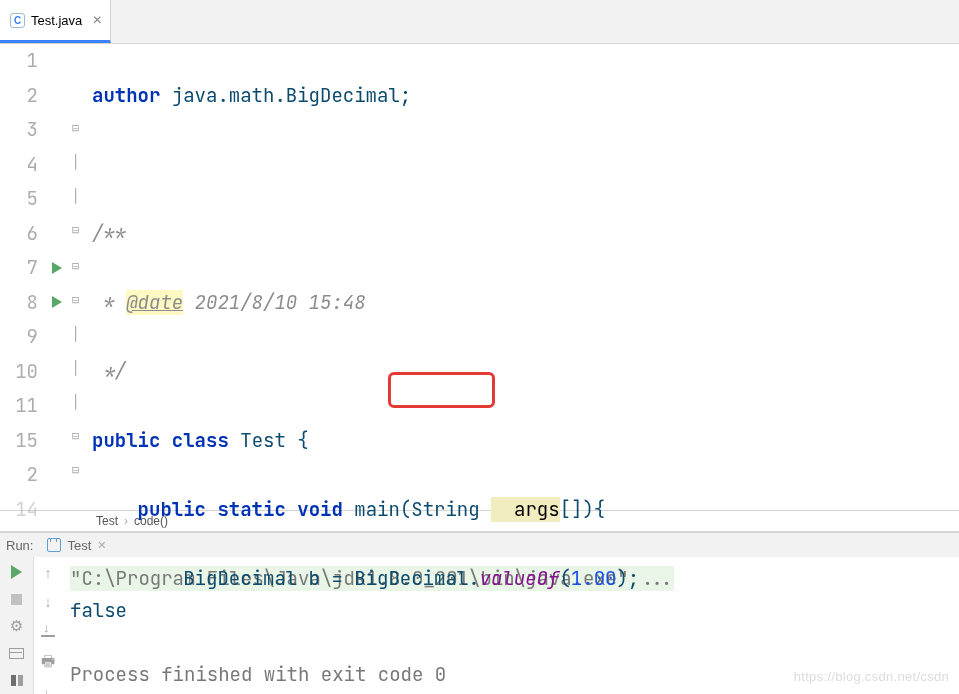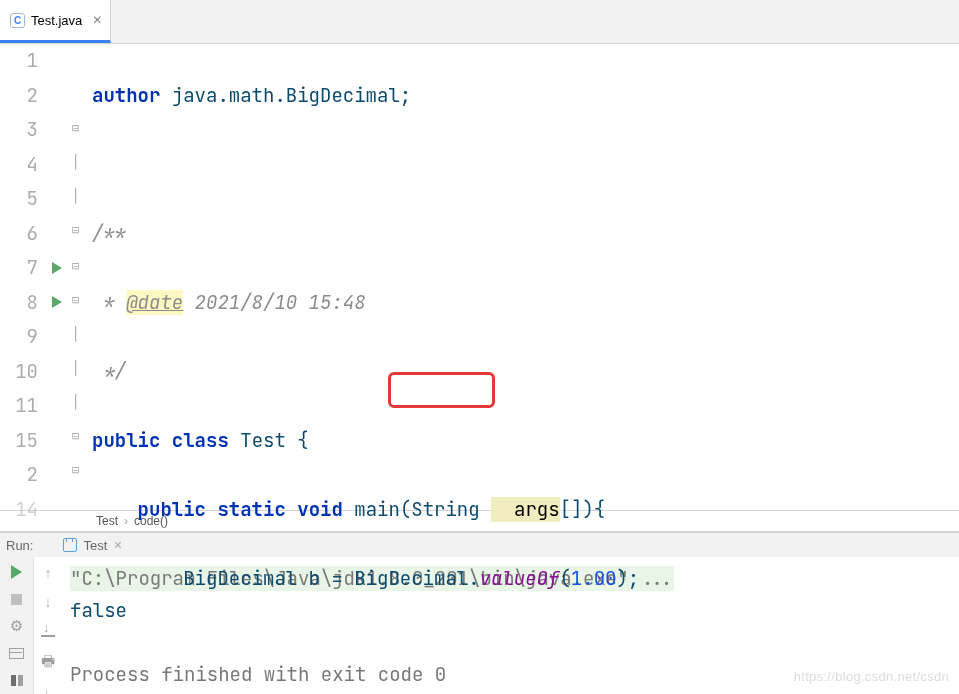--- a/index.html
+++ b/index.html
@@ -118,21 +118,21 @@
     height: 176px;
     border-top: 1px solid #d4d4d4;
     display: flex; flex-direction: column;
   }
   .run-header {
     height: 24px;
     background: #f2f2f2;
     display: flex; align-items: center;
     font-size: 13px; color: #666;
     padding-left: 6px;
-    gap: 24px;
+    gap: 8px;
   }
   .run-header .panel-title { color: #666; }
   .run-header .run-tab {
     display: flex; align-items: center; gap: 6px;
     padding: 0 6px; height: 100%;
   }
   .run-header .run-tab .close { color: #aaa; font-size: 11px; }
   .app-icon {
     width: 14px; height: 14px;
     display: inline-block;

